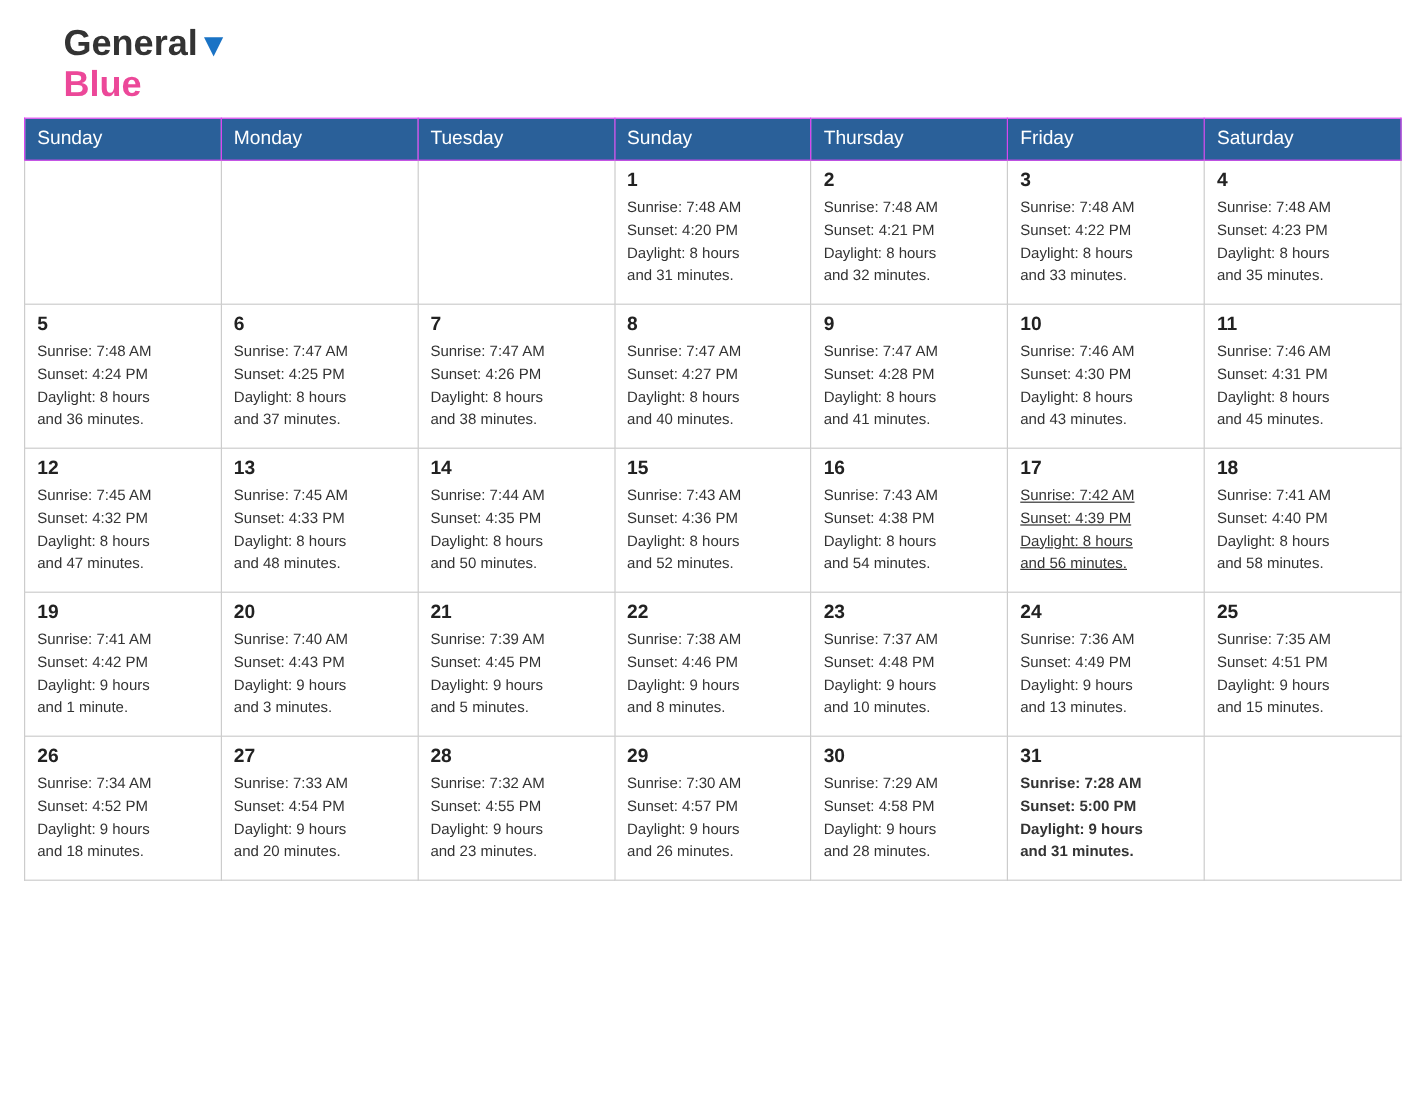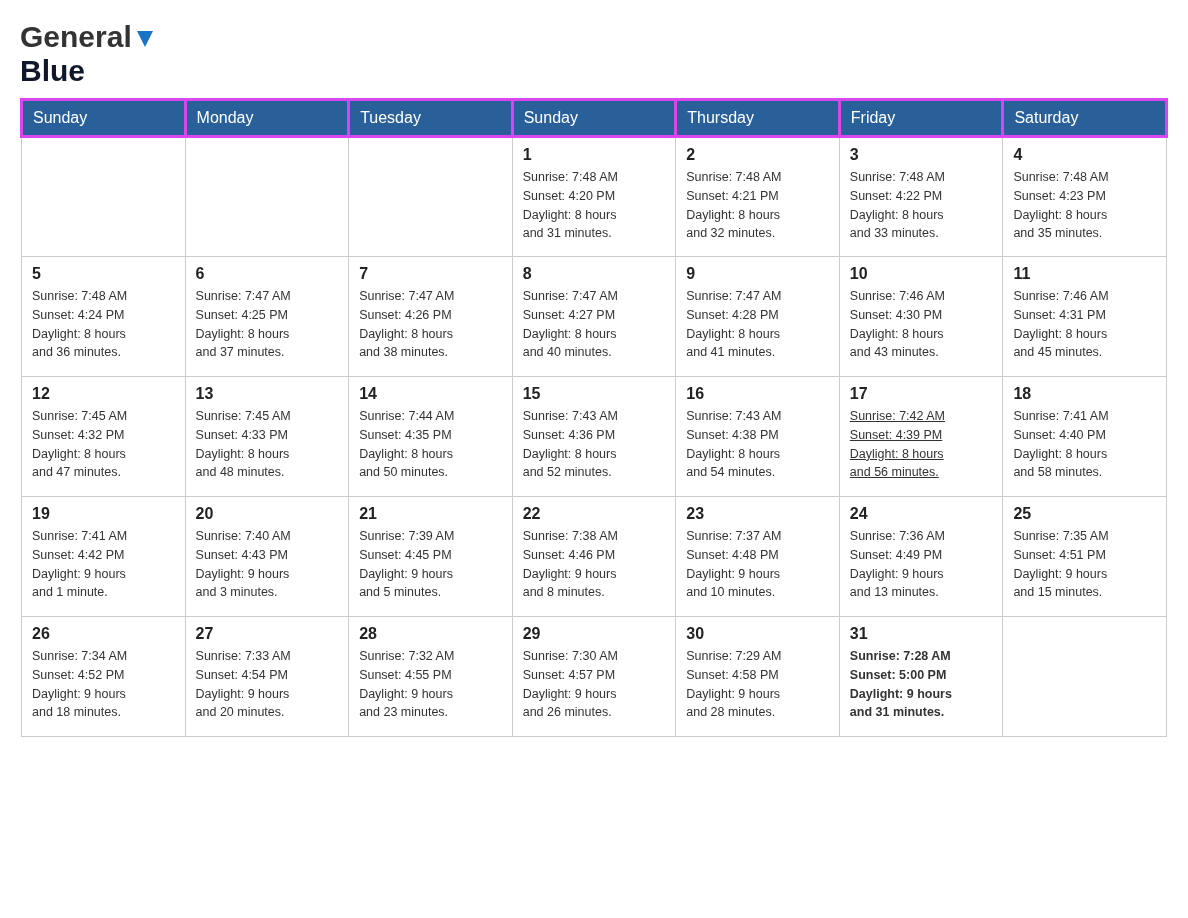--- a/index.html
+++ b/index.html
@@ -8,20 +8,21 @@
       background: #fff;
       padding: 20px;
       width: 1188px;
       min-height: 918px;
     }
     .header {
       display: flex;
       justify-content: space-between;
       align-items: flex-start;
       margin-bottom: 10px;
+      margin-left: 33px;
     }
     .logo {
       display: flex;
       flex-direction: column;
       align-items: flex-start;
     }
     .title-block {
       text-align: right;
     }
     .calendar-title {
@@ -39,21 +40,21 @@
       border-collapse: collapse;
       table-layout: fixed;
     }
     .calendar-table thead th {
       background-color: #2a6099;
       color: #fff;
       font-size: 16px;
       font-weight: normal;
       padding: 8px 10px;
       text-align: left;
-      border: 3px solid #d946ef;
+      border: 1px solid #d946ef;
     }
     .calendar-table tbody td {
       border: 1px solid #ccc;
       vertical-align: top;
       padding: 8px 10px;
       height: 120px;
       font-size: 13px;
       color: #333;
     }
     .day-number {
@@ -86,21 +87,21 @@
 
 <div class="header">
   <div class="logo">
     <div class="logo-wrap">
       <span class="logo-text-general">General</span>
       <svg width="22" height="22" viewBox="0 0 22 22" style="margin-left:2px;margin-top:2px;">
         <polygon points="3,4 19,4 11,20" fill="#1a73c5"></polygon>
       </svg>
     </div>
     <div>
-      <span style="font-size:30px;font-weight:bold;color:#0f172a;">Blue</span>
+      <span style="font-size:30px;font-weight:bold;color:#ec4899;">Blue</span>
     </div>
   </div>
   <div class="title-block">
   </div>
 </div>
 
 <table class="calendar-table">
   <thead>
     <tr>
     <th>Sunday</th>

